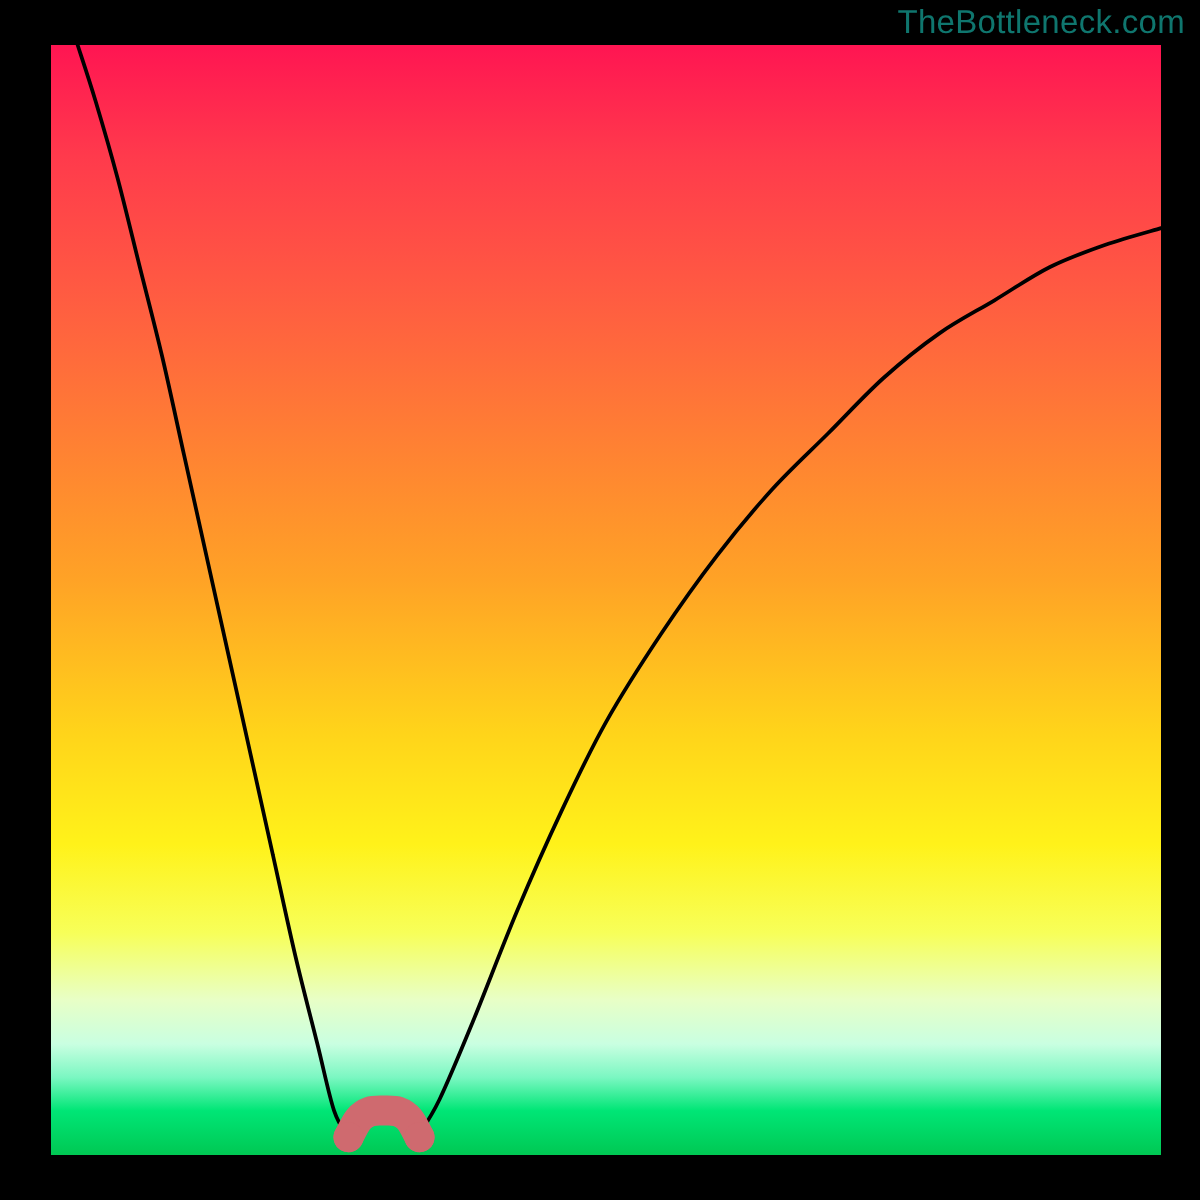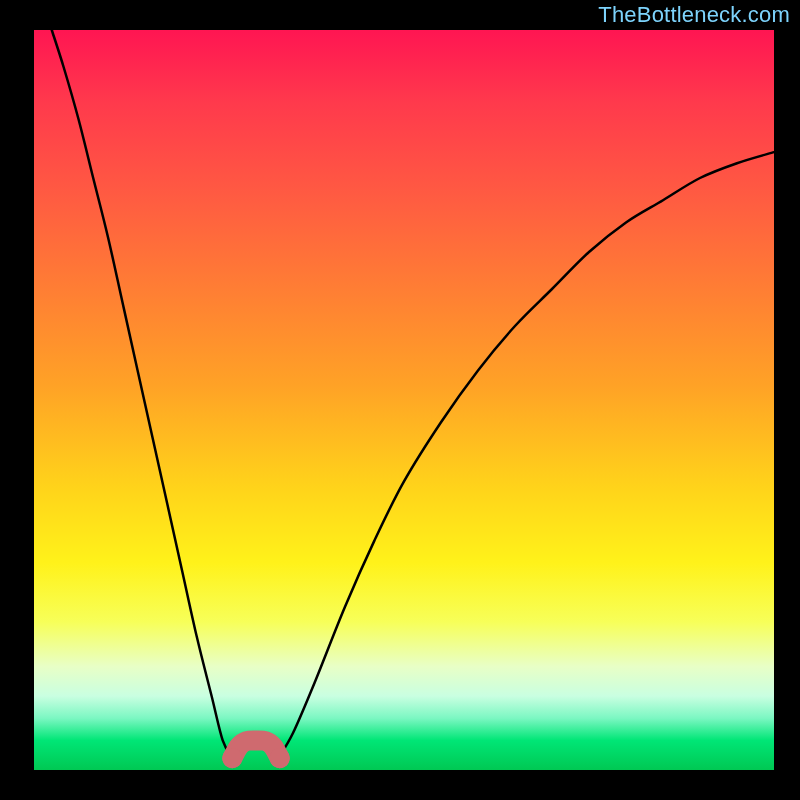--- a/index.html
+++ b/index.html
@@ -15,21 +15,21 @@
     width: 800px;
     height: 800px;
     background: #000;
   }
   .watermark {
     position: absolute;
     top: 2px;
     right: 10px;
     font-family: Arial, Helvetica, sans-serif;
     font-size: 22px;
-    color: #7dd3fc;
+    color: #0f766e;
     font-weight: 500;
     letter-spacing: 0.2px;
     z-index: 10;
   }
   .plot {
     position: absolute;
     background: linear-gradient(
       to bottom,
       #ff1552 0%,
       #ff3a4c 10%,

